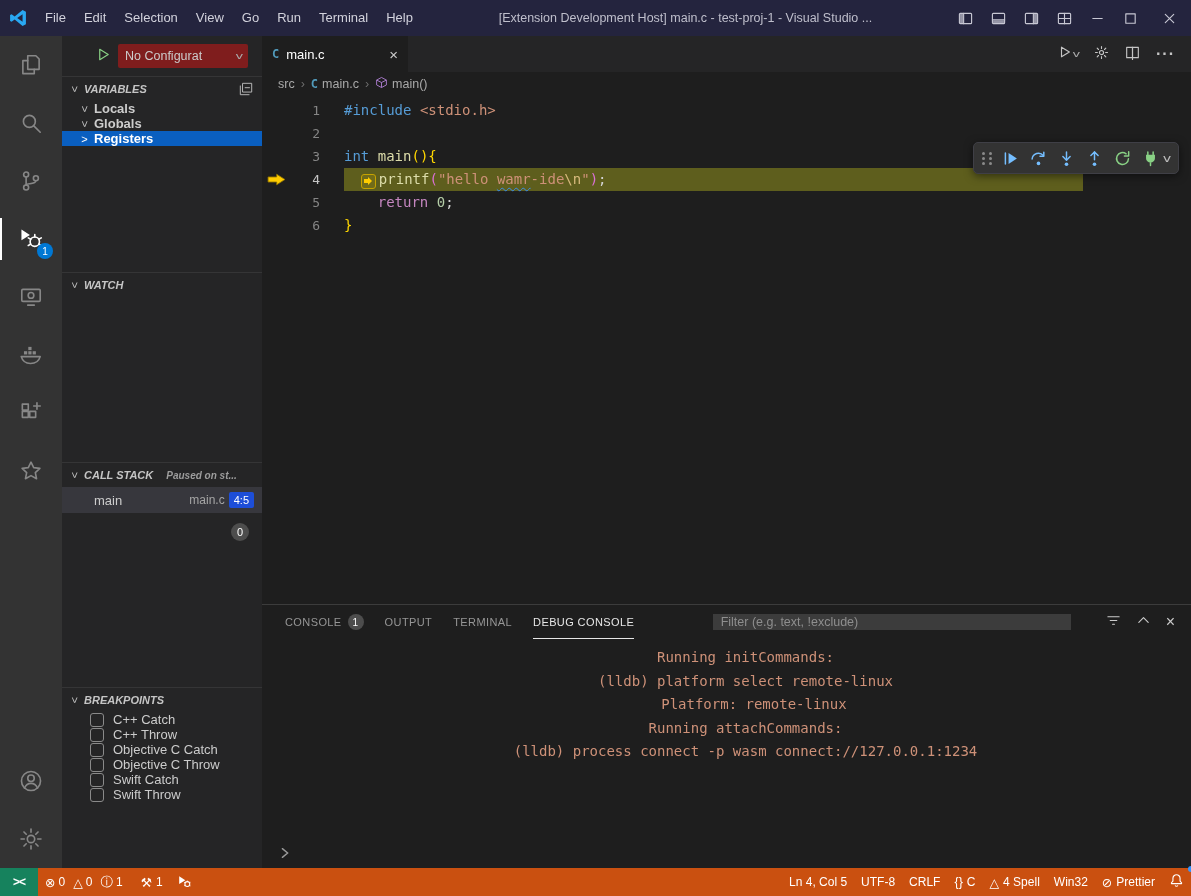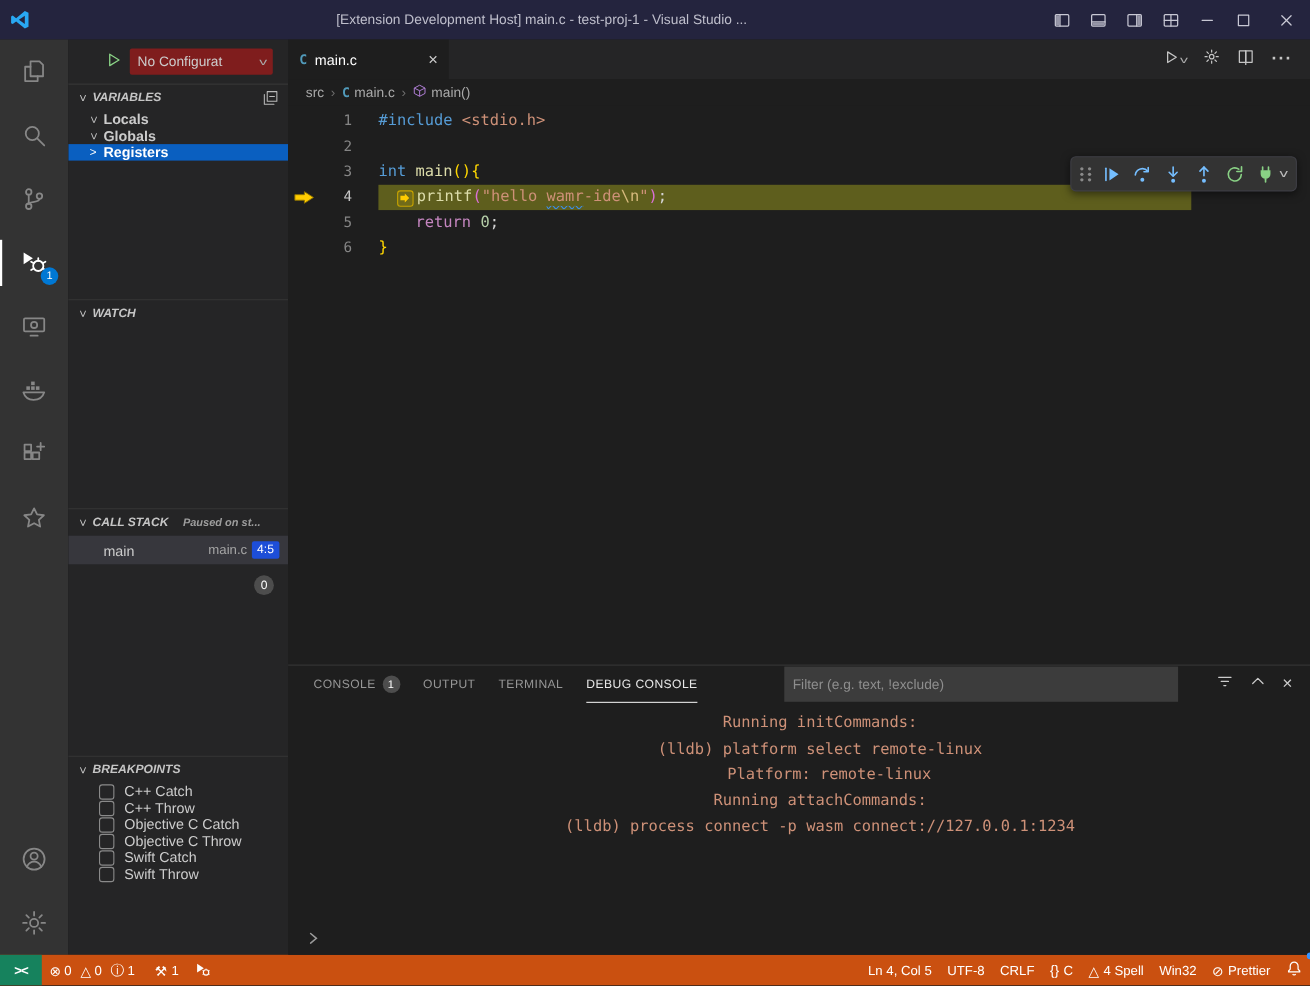--- a/index.html
+++ b/index.html
@@ -85,21 +85,21 @@
   .dt-btn { width:28px; height:28px; display:flex; align-items:center; justify-content:center; }
   .blue { color:#75beff; } .green { color:#89d185; }
   .dt-chev { color:#bbbbbb; font-size:10px; margin:0 4px 0 -1px; transform:scaleX(1.5); }
 
   
   .panel { flex:0 0 264px; border-top:1px solid #3c3c3c; background:#1e1e1e; display:flex; flex-direction:column; }
   .panel-head { flex:0 0 34px; display:flex; align-items:center; padding:0 10px 0 23px; gap:21px; }
   .p-tab { height:100%; display:flex; align-items:center; gap:6px; font-size:11px; letter-spacing:0.4px; color:#969696; }
   .p-tab.active { color:#e7e7e7; border-bottom:1px solid #e7e7e7; }
   .p-badge { width:16px; height:16px; border-radius:50%; background:#4d4d4d; color:#fff; font-size:10px; display:flex; align-items:center; justify-content:center; }
-  .p-filter { margin-left:auto; width:358px; height:32px; background:#3c3c3c; border:none; outline:none; color:#cccccc; font-size:12.5px; padding:0 8px; font-family:inherit; }
+  .p-filter { margin-left:auto; width:358px; height:16px; background:#3c3c3c; border:none; outline:none; color:#cccccc; font-size:12.5px; padding:0 8px; font-family:inherit; }
   .p-filter::placeholder { color:#8e8e8e; }
   .p-actions { display:flex; align-items:center; gap:15px; padding:0 6px 0 14px; color:#cccccc; }
   .p-x { font-size:16px; line-height:1; }
   .console { flex:1; position:relative; font-family:"DejaVu Sans Mono",monospace; font-size:14px; padding:7px 0 0 38px;text-align:center; }
   .console-line { height:23.5px; line-height:23.5px; white-space:pre; color:#ce9178; }
   .console-prompt { position:absolute; left:16px; bottom:8px; display:flex; }
 
   
   .statusbar { flex:0 0 28px; background:#ca5010; display:flex; align-items:center; color:#ffffff; font-size:12px; }
   .sb-remote { width:38px; height:100%; background:#16825d; display:flex; align-items:center; justify-content:center; font-weight:bold; letter-spacing:-1px; font-size:12px; }
@@ -115,20 +115,30 @@
 
 <div class="window">
 
   <header class="titlebar">
     <span class="logo" id="logo">
         <svg viewBox="0 0 24 24" width="20" height="20">
           <path d="M17.5 2.5L8 10.2 4.3 7.4 2.5 8.3v7.4l1.8.9L8 13.8l9.5 7.7 4-1.9V4.4z" fill="#29a8f2"></path>
           <path d="M17.5 7.5v9L11 12z" fill="#24243e"></path>
         </svg>
       </span>
+    <nav class="menus" id="menus">
+        <span class="menu-item">File</span>
+        <span class="menu-item">Edit</span>
+        <span class="menu-item">Selection</span>
+        <span class="menu-item">View</span>
+        <span class="menu-item">Go</span>
+        <span class="menu-item">Run</span>
+        <span class="menu-item">Terminal</span>
+        <span class="menu-item">Help</span>
+      </nav>
     <div class="tb-title">[Extension Development Host] main.c - test-proj-1 - Visual Studio ...</div>
     <div class="win-icons">
       <span class="wi" id="wi-sidebar">
           <svg viewBox="0 0 16 16" width="15" height="15" fill="none" stroke="currentColor" stroke-width="1.2" stroke-linecap="round" stroke-linejoin="round">
             <rect x="1.5" y="2.5" width="13" height="11" rx="1"></rect>
             <path d="M6 2.5v11"></path>
             <rect x="2.2" y="3.2" width="3.1" height="9.6" fill="currentColor" stroke="none" opacity="0.7"></rect>
           </svg>
         </span>
       <span class="wi" id="wi-panel">

